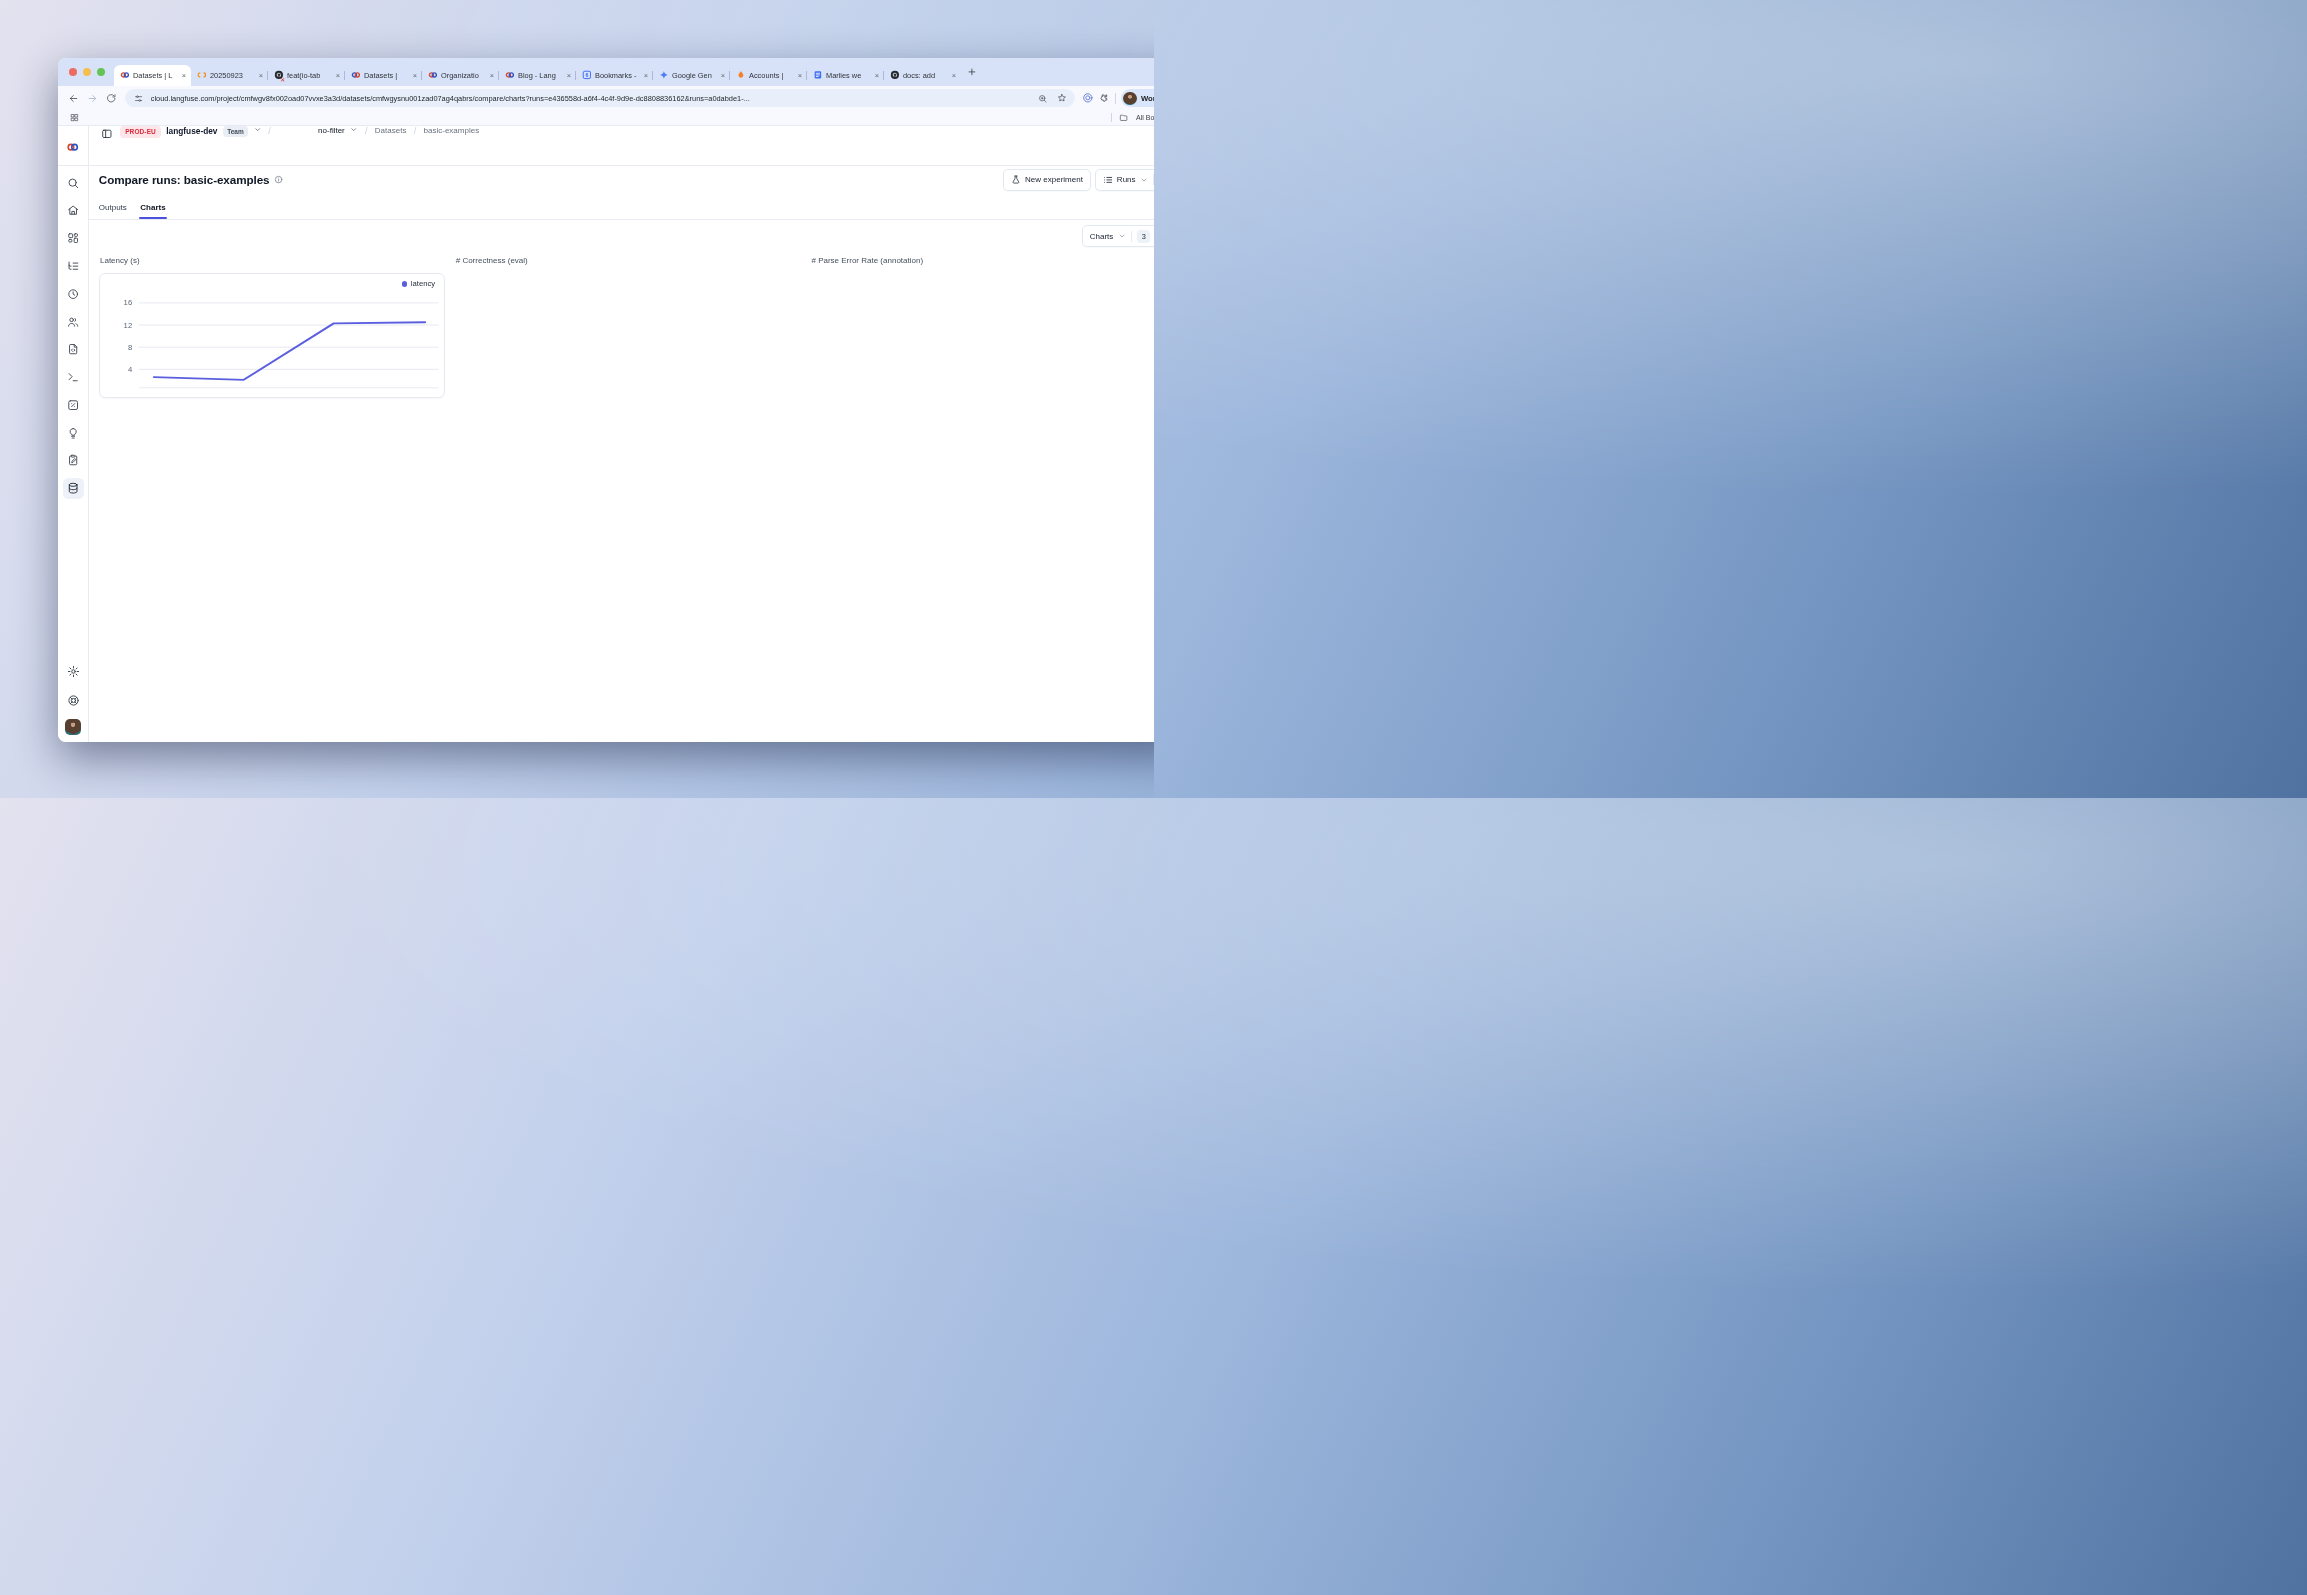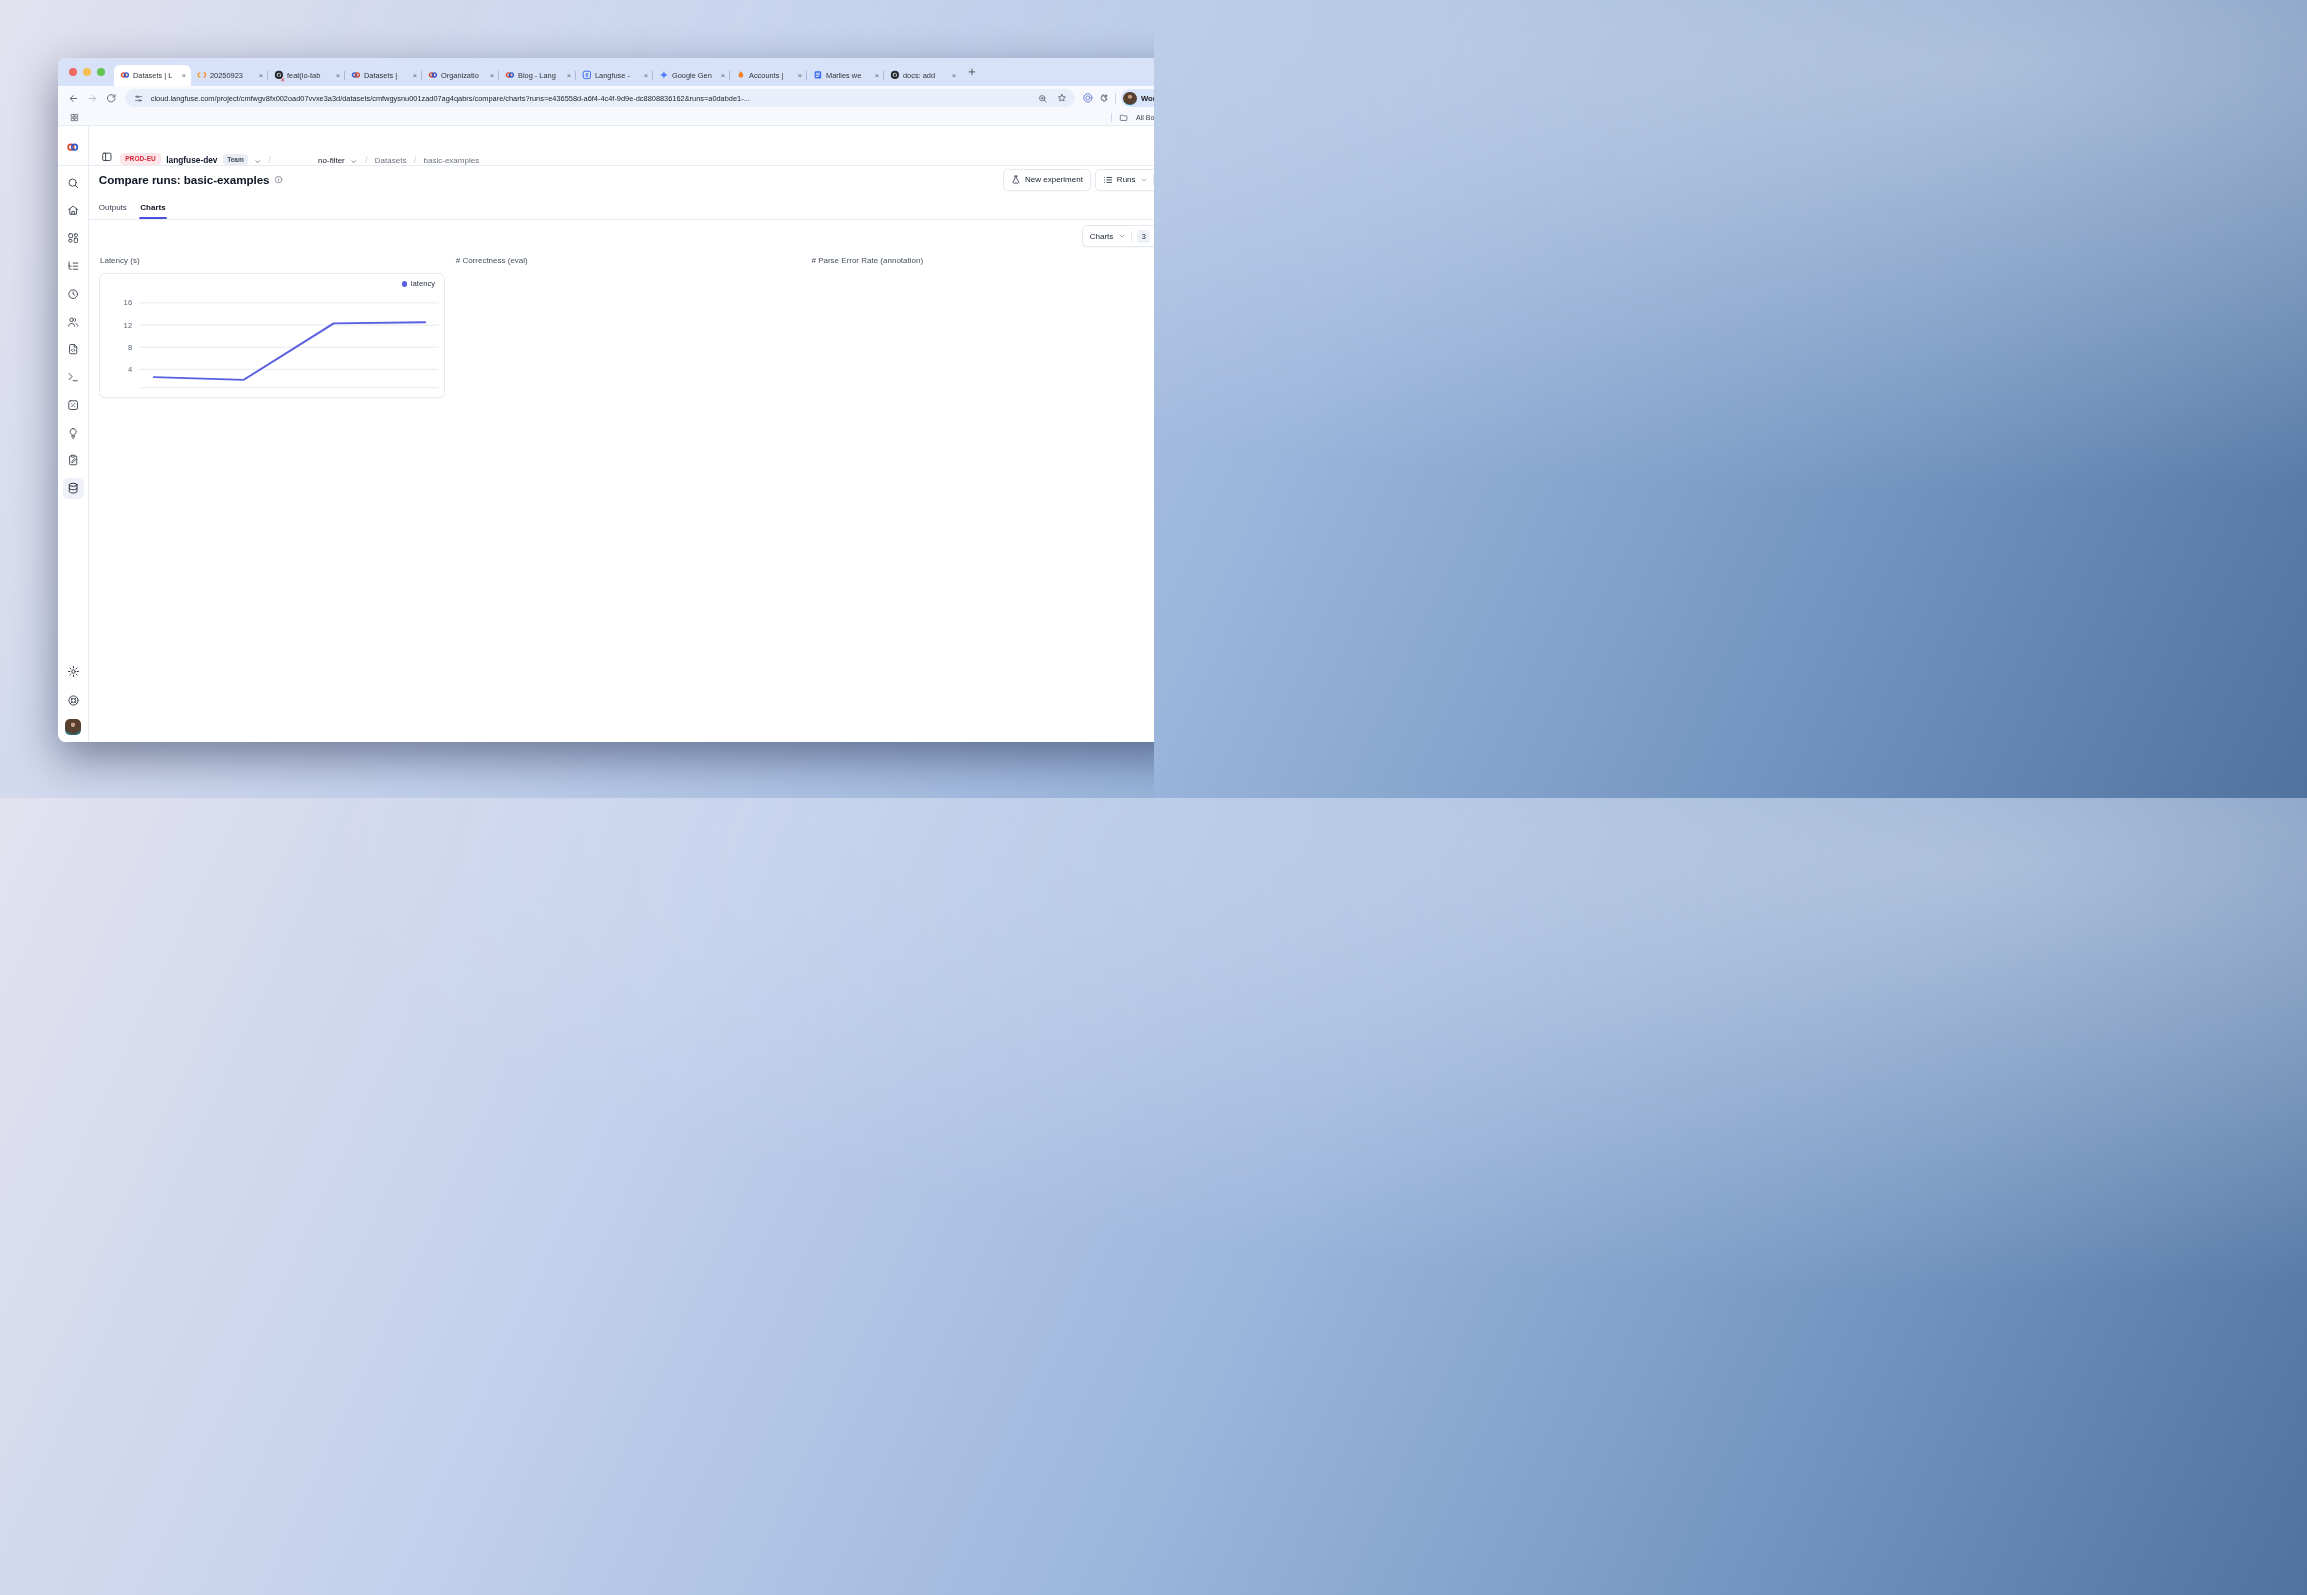--- a/index.html
+++ b/index.html
@@ -51,21 +51,21 @@
   .h-border{position:absolute;top:39px;left:0;right:0;height:0.6px;background:#e8ebf1;z-index:5;}
   .sidebar{width:31px;box-sizing:border-box;border-right:0.6px solid #e8ebf1;display:flex;flex-direction:column;align-items:center;flex:0 0 31px;position:relative;}
   .logo{margin-top:15.4px;height:12.3px;}
   .side-items{margin-top:18.5px;display:flex;flex-direction:column;align-items:center;}
   .side-item{width:21px;height:21px;border-radius:5.5px;display:grid;place-items:center;color:#3f4650;margin-bottom:6.8px;}
   .side-item.active{background:#eef1f7;color:#1f2937;}
   .side-bottom{position:absolute;bottom:7.4px;display:flex;flex-direction:column;align-items:center;gap:8px;}
   .side-bottom .side-item{margin-bottom:0;}
   .avatar-side{width:16px;height:16px;border-radius:4.9px;background:radial-gradient(circle at 50% 36%,#c79d82 17%,#57402f 18% 68%,#2e6b72 69%);}
   .main{flex:1;display:flex;flex-direction:column;min-width:0;}
-  .app-header{height:39px;display:flex;align-items:flex-end;padding:0 9.8px;gap:5.5px;font-size:8px;}
+  .app-header{height:39px;display:flex;align-items:flex-start;padding:0 9.8px;gap:5.5px;font-size:8px;}
   .panel-btn{width:16px;height:16px;display:grid;place-items:center;color:#2c333d;}
   .env-badge{background:#fce6ea;color:#dc2636;font-size:6.5px;font-weight:700;padding:2.5px 4.9px;border-radius:3.7px;letter-spacing:0.1px;}
   .org-name{font-weight:600;color:#0f172a;font-size:8.3px;}
   .type-badge{background:#e9edf4;color:#3f4a5a;font-size:6.5px;font-weight:600;padding:1.8px 4.3px;border-radius:3.7px;}
   .crumb-chev{color:#45505e;display:grid;place-items:center;}
   .slash{color:#c9d2dd;font-size:9.2px;padding:0 1.8px;}
   .proj-name{font-weight:500;color:#111827;margin-left:40px;}
   .crumb-link{color:#6b7280;}
   .page-header{height:30px;display:flex;align-items:center;padding:0 9.8px;gap:4.9px;}
   .page-title{font-size:11.7px;font-weight:700;color:#101826;letter-spacing:-0.1px;margin:0;}
@@ -164,21 +164,21 @@
           <span class="tlabel">Blog - Lang</span>
           <span class="tclose">×</span>
         </div>
         <div class="tab">
           <span class="fav">
             <svg width="9.8" height="9.8" viewBox="0 0 24 24" style="font-size:12px">
               <rect x="3" y="3" width="18" height="18" rx="4" fill="none" stroke="#3d6ef5" stroke-width="2.4"></rect>
               <text x="12" y="16.8" font-size="13" fill="#3d6ef5" text-anchor="middle" font-weight="bold" font-family="Liberation Sans, sans-serif">6</text>
             </svg>
           </span>
-          <span class="tlabel">Langfuse -</span>
+          <span class="tlabel">Bookmarks -</span>
           <span class="tclose">×</span>
         </div>
         <div class="tab">
           <span class="fav">
             <svg width="9.8" height="9.8" viewBox="0 0 24 24">
               <path d="M12 2.5c.9 5.4 3.6 8.1 9.5 9.5-5.9 1.4-8.6 4.1-9.5 9.5-.9-5.4-3.6-8.1-9.5-9.5 5.9-1.4 8.6-4.1 9.5-9.5z" fill="#4e7cf6"></path>
             </svg>
           </span>
           <span class="tlabel">Google Gen</span>
           <span class="tclose">×</span>

